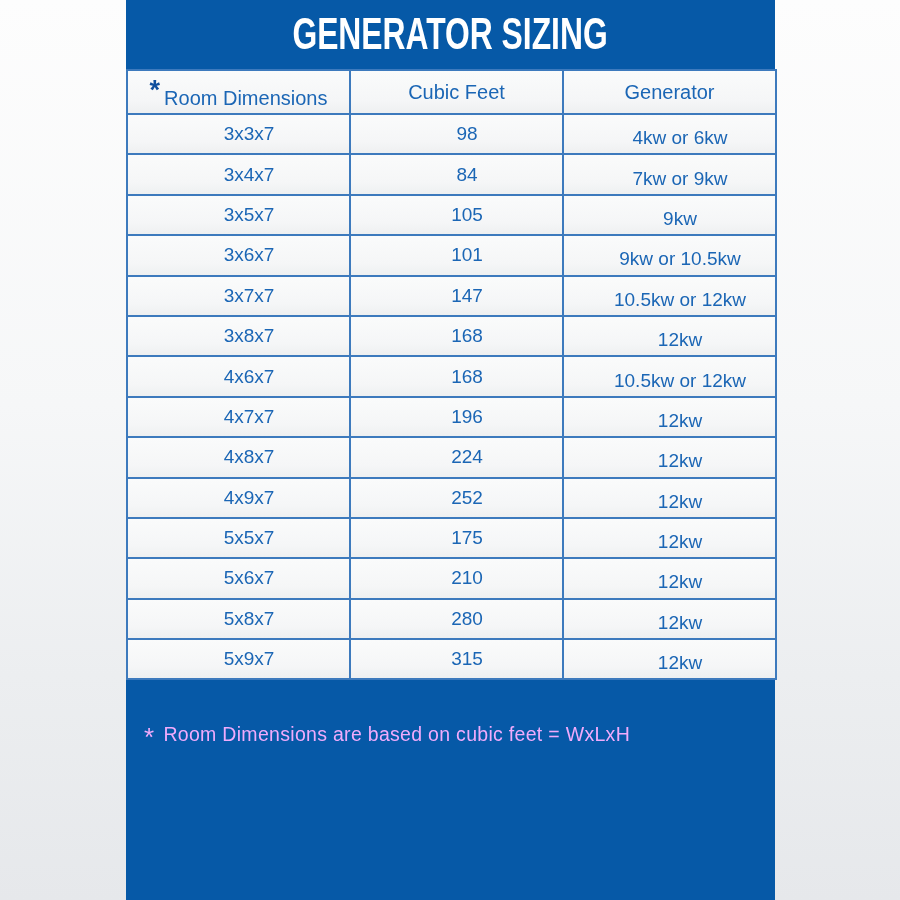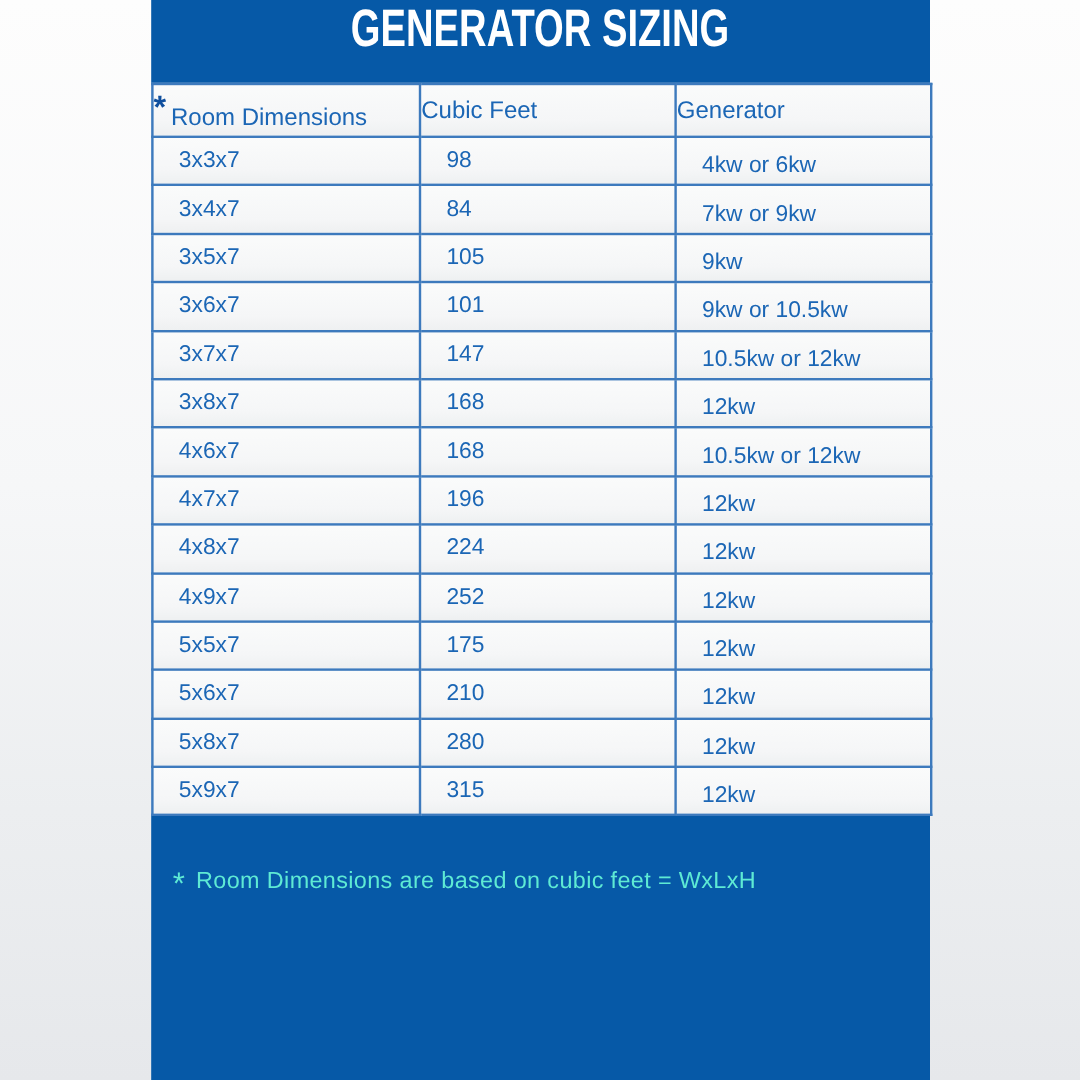--- a/index.html
+++ b/index.html
@@ -14,20 +14,21 @@
     position: absolute;
     left: 126px; top: 0;
     width: 649px; height: 900px;
     background: #0659a7;
     display: flex;
     flex-direction: column;
   }
   .title-band {
     height: 69px;
     display: flex;
+    align-items: center;
     justify-content: center;
   }
   .title {
     color: #ffffff;
     font-weight: bold;
     font-size: 43px;
     letter-spacing: 0px;
     display: inline-block;
     transform: scaleX(0.74) scaleY(1.02);
     transform-origin: center;
@@ -37,21 +38,21 @@
     width: 649px;
     border-collapse: collapse;
     table-layout: fixed;
     background: #f7f8f9;
   }
   table.sizing col.c1 { width: 223px; }
   table.sizing col.c2 { width: 213px; }
   table.sizing col.c3 { width: 213px; }
   table.sizing th, table.sizing td {
     border: 2px solid #3d7abd;
-    text-align: left;
+    text-align: center;
     vertical-align: middle;
     color: #1b66b5;
     background:
       linear-gradient(180deg, #fafbfb 0%, #f5f6f7 70%, #eef0f1 100%);
   }
   table.sizing th {
     height: 44px;
     font-size: 20px;
     font-weight: normal;
   }
@@ -68,21 +69,21 @@
     padding-left: 21px;
   }
   table.sizing td.gen span {
     position: relative;
     top: 4px;
     display: inline-block;
   }
   .footer-note {
     flex: 1;
     padding: 43px 0 0 18px;
-    color: #5eead4;
+    color: #f0abfc;
     font-size: 19.5px;
     letter-spacing: 0.3px;
   }
   .footer-note .note-star {
     font-size: 26px;
     display: inline-block;
     position: relative;
     top: 5px;
     margin-right: 9px;
     line-height: 0;

